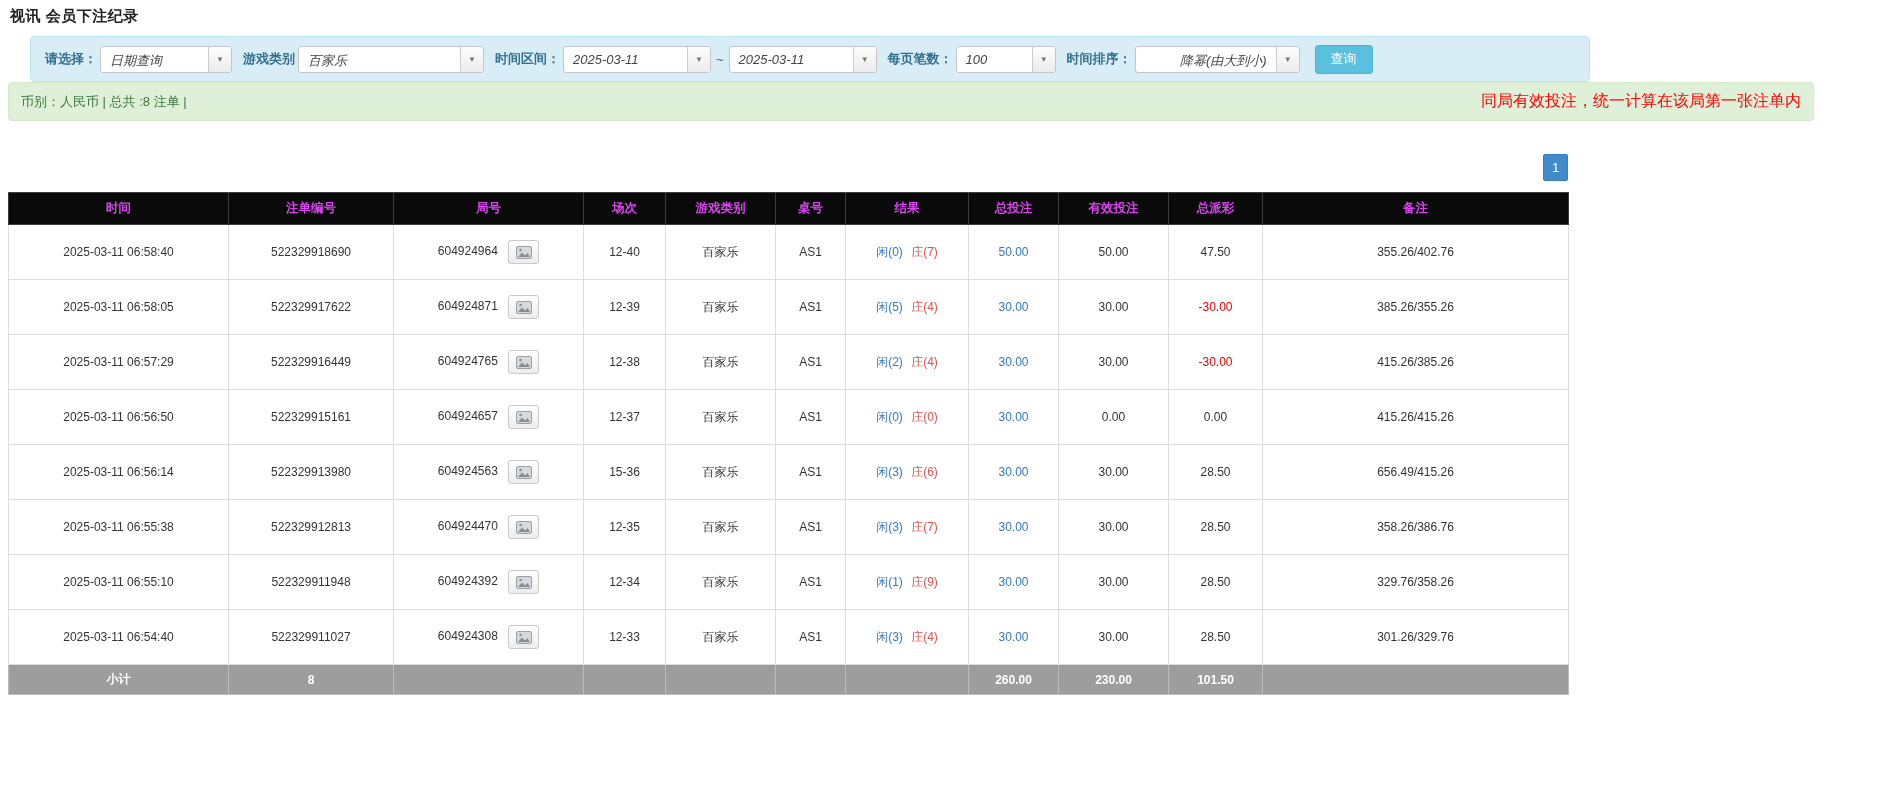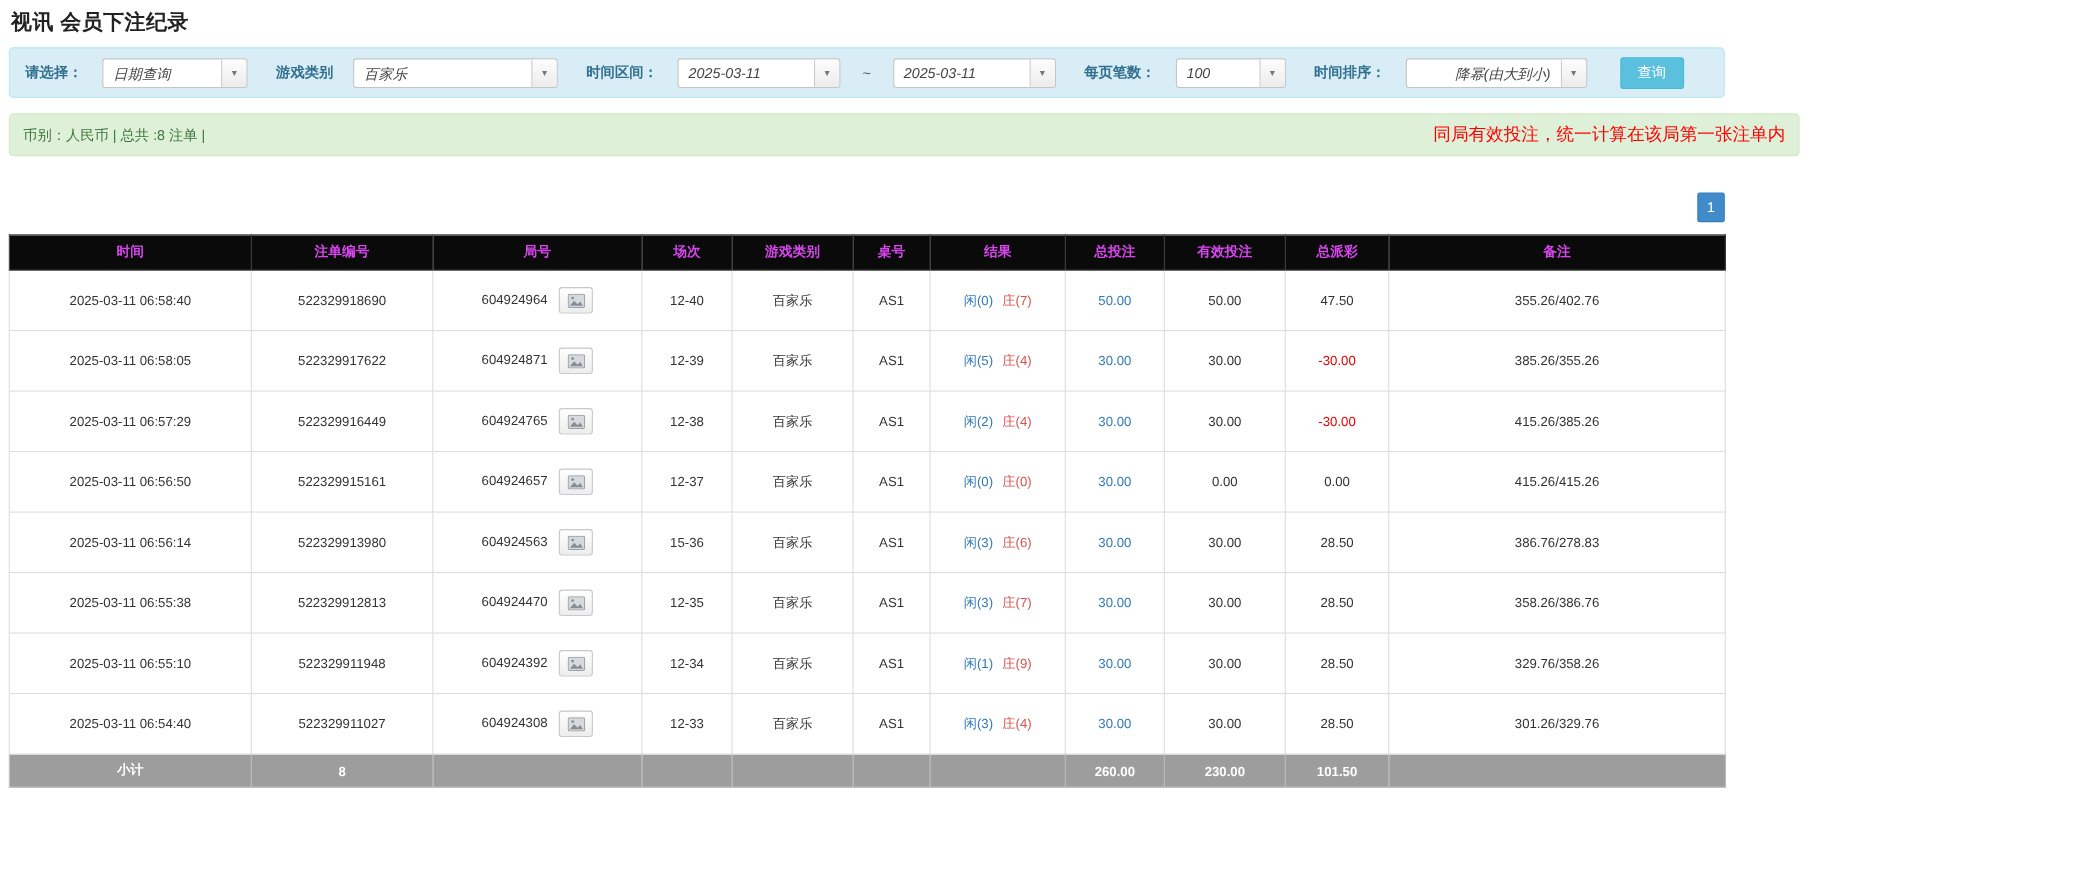--- a/index.html
+++ b/index.html
@@ -1,27 +1,27 @@
 <!DOCTYPE html>
 <html style="--accent: #5bc0de; --link: #337ab7; --player-blue: #337ab7; --banker-red: #d9534f; --negative-red: #e60000; --warning-red: #ff0000; --header-bg: #0a0a0a; --footer-bg: #9d9d9d; --filter-bg: #d9edf7; --summary-bg: #dff0d8; --summary-text: #3c763d;"><head>
 <meta charset="utf-8">
 <style>
   * { box-sizing: border-box; margin: 0; padding: 0; }
   html, body { width: 1895px; height: 801px; background: #fff; overflow: hidden; }
   body { font-family: "Liberation Sans", sans-serif; color: #333; }
 
   .page { width: 1568px; padding: 5px 0 0 8px; }
 
-  .page-title { font-size: 19px; font-weight: 700; color: #222; padding: 2px 0 10px 2px; letter-spacing: 0.5px; }
+  .page-title { font-size: 15px; font-weight: 700; color: #222; padding: 2px 0 10px 2px; letter-spacing: 0.5px; }
 
   
   .filter-bar {
-    display: flex; align-items: center; gap: 18px;
+    display: flex; align-items: center; gap: 3px;
     background: var(--filter-bg, #d9edf7); border: 1px solid #bce8f1; border-radius: 4px;
-    padding: 9px 14px; height: 46px; width: 1560px;
+    padding: 9px 14px; height: 46px; width: 1560px; margin-left: 22px;
   }
   .flabel { font-size: 13px; font-weight: 700; color: #31708f; white-space: nowrap; }
   .flabel.gap { margin-left: 8px; }
   .combo {
     display: flex; align-items: stretch; background: #fff;
     border: 1px solid #c5c5c5; border-radius: 3px; height: 27px; overflow: hidden;
   }
   .combo-text { font-size: 13px; color: #444; padding: 5px 9px; flex: 1; white-space: nowrap; overflow: hidden; font-style: italic; }
   .combo-btn {
     width: 23px; border-left: 1px solid #ccc; background: linear-gradient(#fdfdfd, #ececec);
@@ -31,21 +31,21 @@
   .w-size  { width: 100px; } .w-sort { width: 165px; text-align: right; }
   .tilde { font-size: 13px; color: #555; padding: 0 2px; }
   .search-btn {
     margin-left: 12px; background: var(--accent, #5bc0de); border: 1px solid #46b8da; color: #fff;
     font-size: 13px; padding: 0 15px; height: 29px; border-radius: 3px; cursor: pointer;
     font-family: "Liberation Sans", sans-serif;
   }
 
   
   .summary-bar {
-    margin-top: 14px; width: 1628px; display: flex; justify-content: space-between; align-items: center;
+    width: 1806px; display: flex; justify-content: space-between; align-items: center;
     background: var(--summary-bg, #dff0d8); border: 1px solid #d6e9c6; border-radius: 4px;
     padding: 8px 12px; min-height: 33px;
   }
   .summary-left  { font-size: 13px; color: var(--summary-text, #3c763d); }
   .summary-right { font-size: 16px; color: var(--warning-red, #ff0000); }
 
   
   .pager { width: 1560px; display: flex; justify-content: flex-end; margin: 33px 0 11px; }
   .pager button {
     min-width: 25px; height: 27px; background: #428bca; border: 1px solid #357ebd; color: #fff;
@@ -278,21 +278,21 @@
     <td>15-36</td>
     <td>百家乐</td>
     <td>AS1</td>
     <td>
       <span class="player">闲(3)</span>
       <span class="banker">庄(6)</span>
     </td>
     <td class="cell-total-bet">30.00</td>
     <td>30.00</td>
     <td>28.50</td>
-    <td>386.76/278.83</td>
+    <td>656.49/415.26</td>
   </tr>
 
   <tr>
     <td>2025-03-11 06:55:38</td>
     <td>522329912813</td>
     <td>
       <span>604924470</span>
       <span class="media-btn">
         <svg width="16" height="13" viewBox="0 0 16 13" aria-hidden="true">
           <rect x="0.5" y="0.5" width="15" height="12" rx="1.5" fill="#d6dade" stroke="#9aa0a6"></rect>

